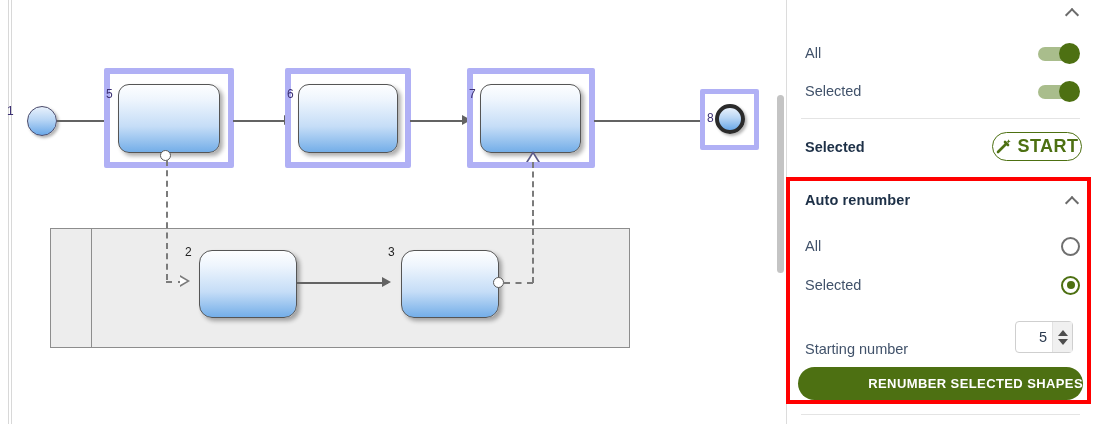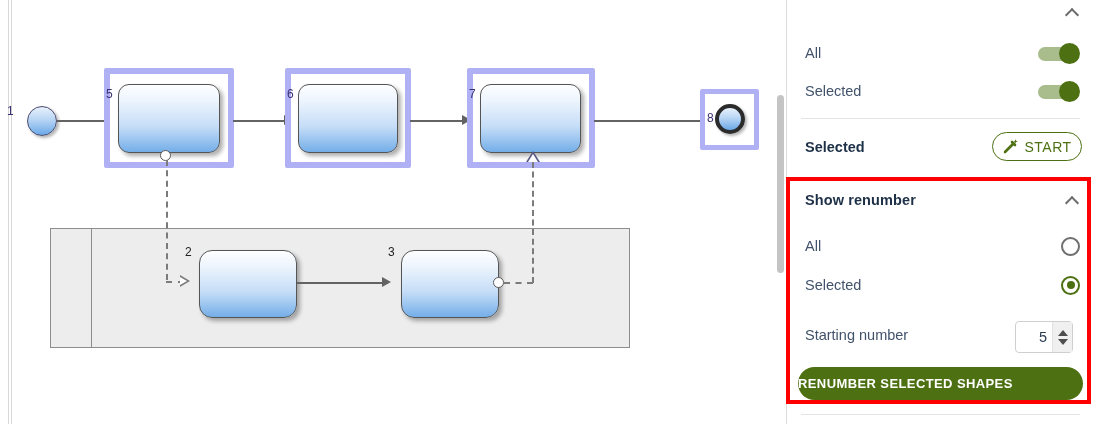--- a/index.html
+++ b/index.html
@@ -272,22 +272,22 @@
     border: 1.6px solid #4d7012;
     border-radius: 15px;
     background: #ffffff;
     display: flex;
     align-items: center;
     justify-content: center;
     gap: 5px;
     cursor: pointer;
   }
   .start-btn .label {
-    font-size: 14px;
-    font-weight: normal;
+    font-size: 18px;
+    font-weight: bold;
     color: #4d7012;
     letter-spacing: 0.5px;
   }
   .wand {
     width: 17px; height: 17px;
     position: relative;
     flex: 0 0 auto;
   }
 
   
@@ -359,21 +359,21 @@
   .sp-down { border-top: 6px solid #4e4e4e; }
 
   
   .primary-btn {
     position: absolute;
     width: 285px; height: 33px;
     border-radius: 17px;
     background: #4d7012;
     display: flex;
     align-items: center;
-    justify-content: flex-start;
+    justify-content: flex-end;
     cursor: pointer;
     border: none;
   }
   .primary-btn .label {
     font-size: 13px;
     font-weight: bold;
     color: #ffffff;
     letter-spacing: 0.4px;
   }
   .bottom-div {
@@ -485,35 +485,35 @@
           <line x1="10" y1="4" x2="13" y2="7" stroke="#4d7012" stroke-width="2.6" stroke-linecap="round"></line>
           <path d="M13.6 1.2 l0.6 1.5 1.5 0.6 -1.5 0.6 -0.6 1.5 -0.6 -1.5 -1.5 -0.6 1.5 -0.6 z" fill="#4d7012"></path>
         </svg>
       </span>
       <span class="label">START</span>
     </div>
 
     <div class="hdiv" style="top:177px;"></div>
 
     <div class="section-header" style="top:183px;">
-      <span class="section-title">Show renumber</span>
+      <span class="section-title">Auto renumber</span>
       <span class="chev"></span>
     </div>
 
     <div class="row" style="top:231px;">
       <span class="row-label">All</span>
       <span class="radio"></span>
     </div>
 
     <div class="row" style="top:270px;">
       <span class="row-label">Selected</span>
       <span class="radio checked"></span>
     </div>
 
-    <div class="row" style="top:320px;">
+    <div class="row" style="top:334px;">
       <span class="row-label">Starting number</span>
     </div>
     <div class="spinner" style="left:228px; top:321px;">
       <span class="val">5</span>
       <span class="arrows">
         <span class="sp-up"></span>
         <span class="sp-down"></span>
       </span>
     </div>
 

